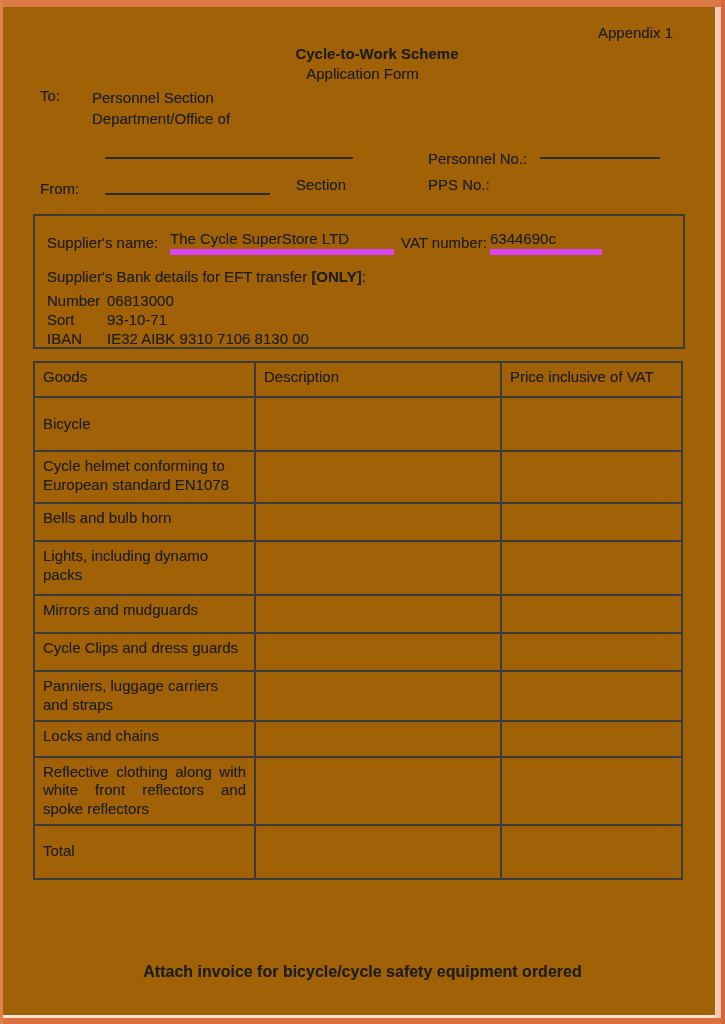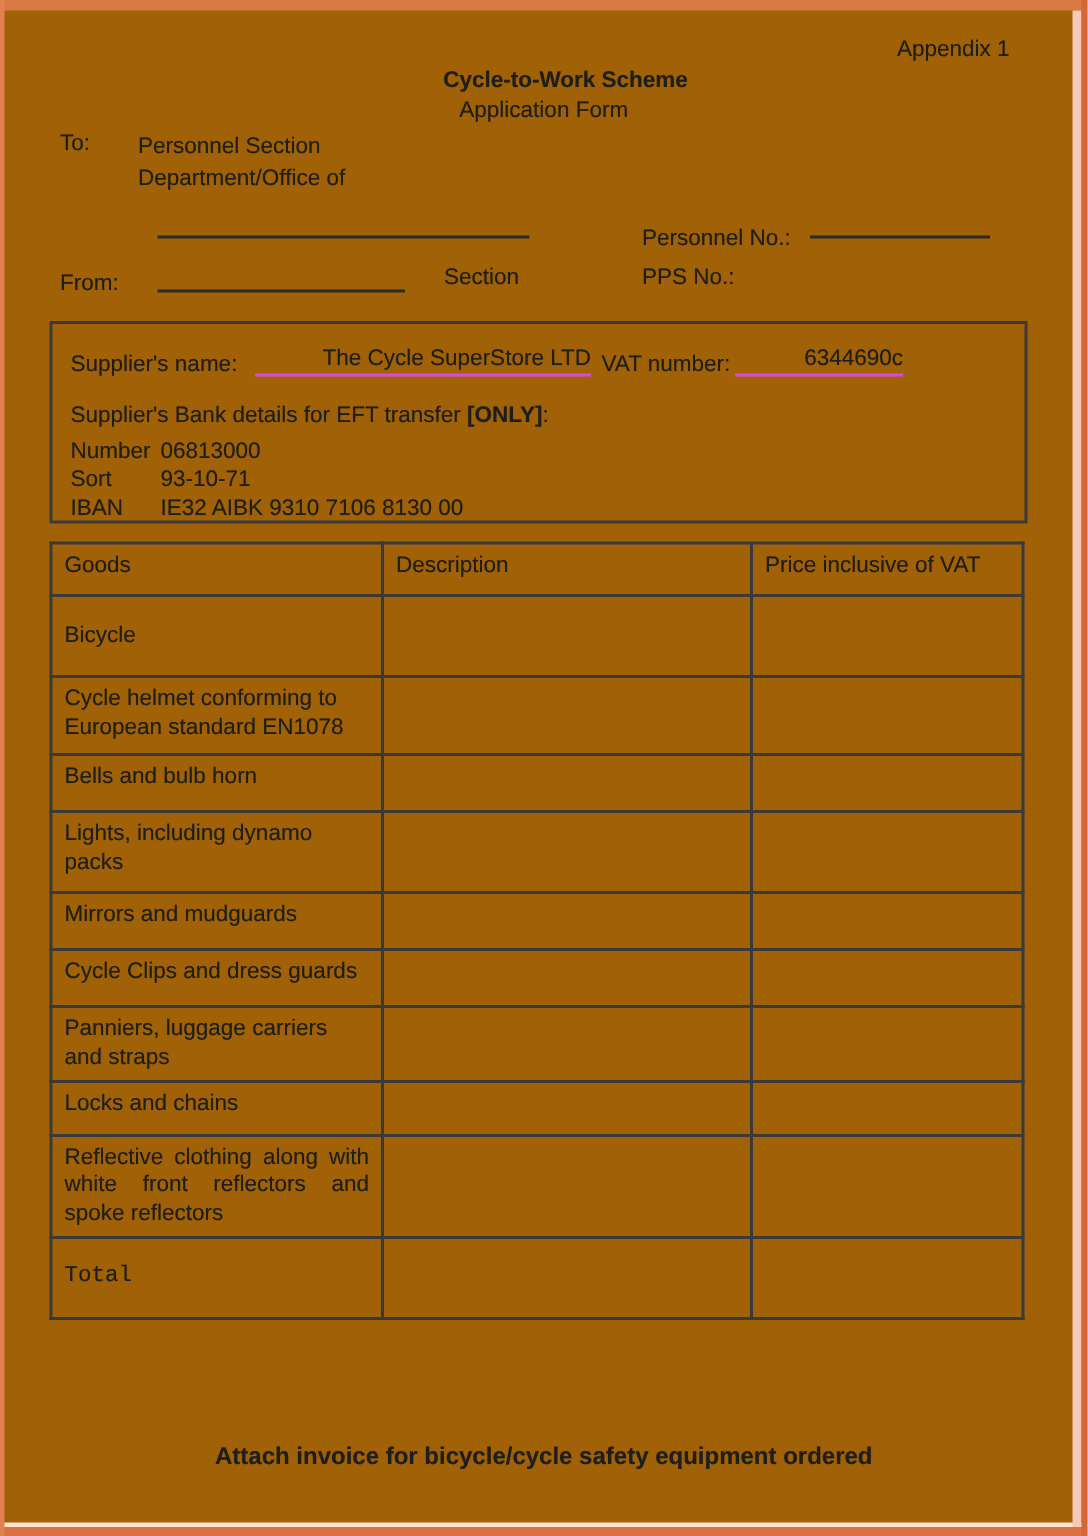--- a/index.html
+++ b/index.html
@@ -35,22 +35,22 @@
 
   
   .supplier-box{
     left:33px;top:214px;width:648px;height:131px;
     border:2px solid #3a3a3a;
     background:transparent;
   }
   .supplier-box .abs{position:absolute;}
   .filled{
     display:inline-block;
-    border-bottom:2px solid #d946ef;
-    text-align:right;
+    border-bottom:6px solid #d946ef;
+    text-align:left;
     height:19px;
   }
 
   
   .goods-table{
     position:absolute;left:33px;top:361px;
     border-collapse:collapse;
     width:648px;
     table-layout:fixed;
     font-size:15px;
@@ -171,21 +171,21 @@
       <tr style="height:36px;">
         <td>Locks and chains</td>
         <td></td>
         <td></td>
       </tr>
       <tr style="height:57px;">
         <td class="justify">Reflective clothing along with white front reflectors and spoke reflectors</td>
         <td></td>
         <td></td>
       </tr>
-      <tr style="height:54px;font-family:Liberation Mono, monospace;">
+      <tr style="height:54px;">
         <td class="v-mid">Total</td>
         <td></td>
         <td></td>
       </tr>
     </tbody>
   </table>
 
   <div class="abs center bold footer-note">Attach invoice for bicycle/cycle safety equipment ordered</div>
 
 </div>

